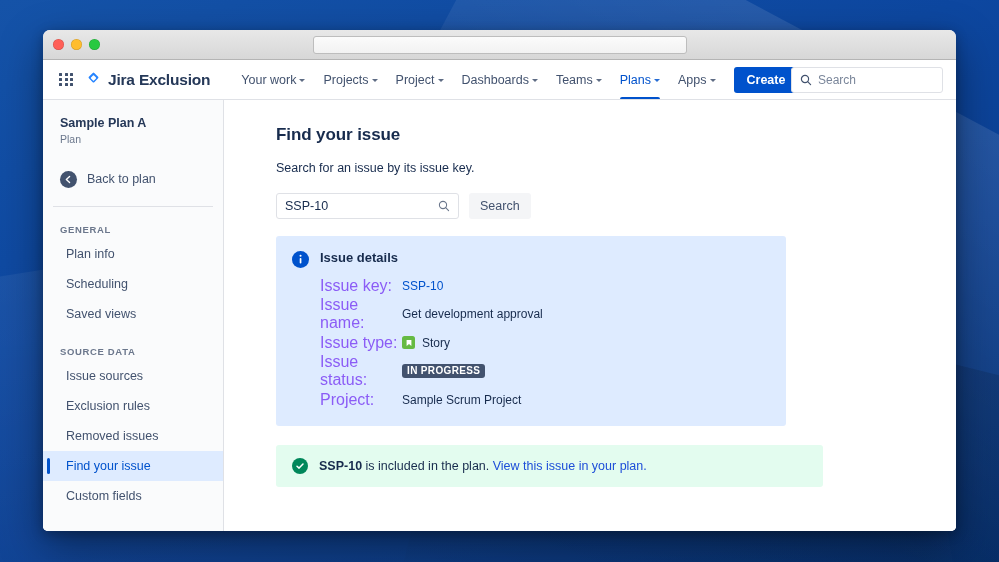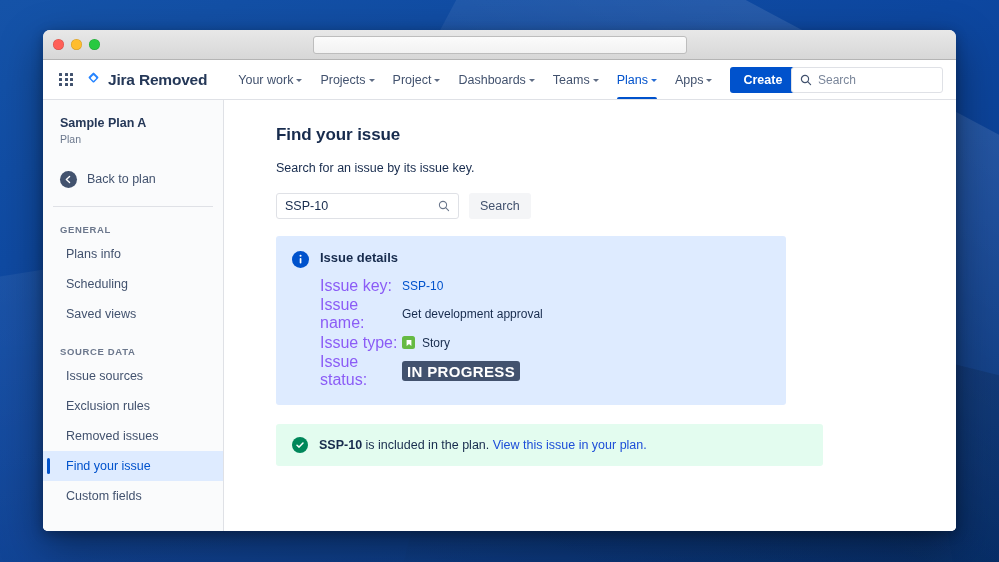--- a/index.html
+++ b/index.html
@@ -396,21 +396,21 @@
     border-radius: 2.5px;
     display: flex;
     align-items: center;
     justify-content: center;
     flex: 0 0 13px;
   }
   .status-badge {
     display: inline-block;
     background: #42526e;
     color: #ffffff;
-    font-size: 15px;
+    font-size: 10px;
     font-weight: 700;
     letter-spacing: .35px;
     padding: 2.5px 5px 2px 5px;
     border-radius: 3px;
     line-height: 1;
   }
 
   
   #success-banner {
     margin-top: 19px;
@@ -472,21 +472,21 @@
         <i></i>
     </div>
 
     <div class="brand">
       <span class="brand-mark">
         <svg width="17" height="17" viewBox="0 0 17 17" aria-hidden="true">
           <rect x="8.5" y="1.2" width="7.6" height="7.6" rx="1.1" transform="rotate(45 8.5 1.2)" fill="#2684ff"></rect>
           <rect x="8.5" y="4.1" width="4.2" height="4.2" rx=".7" transform="rotate(45 8.5 4.1)" fill="#ffffff"></rect>
         </svg>
       </span>
-      <span class="brand-text">Jira Removed</span>
+      <span class="brand-text">Jira Exclusion</span>
     </div>
 
     <div class="nav-items">
       <div class="nav-item">
         <span>Your work</span>
         <span class="caret"></span>
       </div>
       <div class="nav-item">
         <span>Projects</span>
         <span class="caret"></span>
@@ -539,21 +539,21 @@
             <path d="M6.2 1.6 L2.6 5 L6.2 8.4" fill="none" stroke="#ffffff" stroke-width="1.5" stroke-linecap="round" stroke-linejoin="round"></path>
           </svg>
         </span>
         <span class="back-label">Back to plan</span>
       </div>
 
       <div class="sb-divider"></div>
 
       <div class="sb-section-title">GENERAL</div>
       <div class="sb-item">
-        <span>Plans info</span>
+        <span>Plan info</span>
       </div>
       <div class="sb-item">
         <span>Scheduling</span>
       </div>
       <div class="sb-item">
         <span>Saved views</span>
       </div>
 
       <div class="sb-section-title">SOURCE DATA</div>
       <div class="sb-item">
@@ -622,20 +622,24 @@
             </span>
           </div>
 
           <div class="detail-row">
             <span class="detail-label">Issue status:</span>
             <span class="detail-value">
               <span class="status-badge">IN PROGRESS</span>
             </span>
           </div>
 
+          <div class="detail-row">
+            <span class="detail-label">Project:</span>
+            <span class="detail-value">Sample Scrum Project</span>
+          </div>
         </div>
       </div>
 
       <div id="success-banner">
         <span class="check-circle">
           <svg width="10" height="10" viewBox="0 0 10 10" aria-hidden="true">
             <path d="M2 5.2 L4.1 7.1 L8 3.1" fill="none" stroke="#ffffff" stroke-width="1.5" stroke-linecap="round" stroke-linejoin="round"></path>
           </svg>
         </span>
         <span id="success-text">

